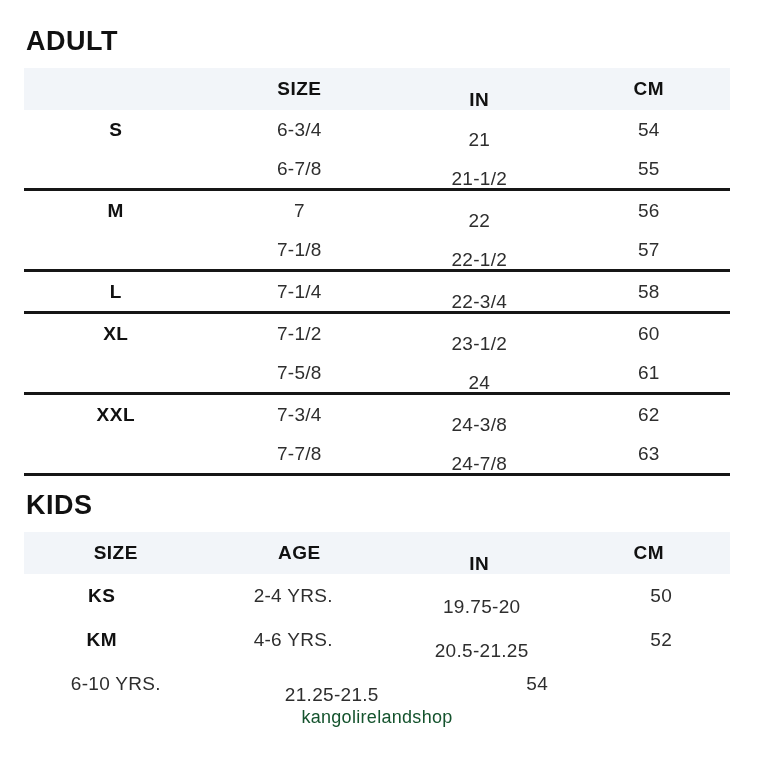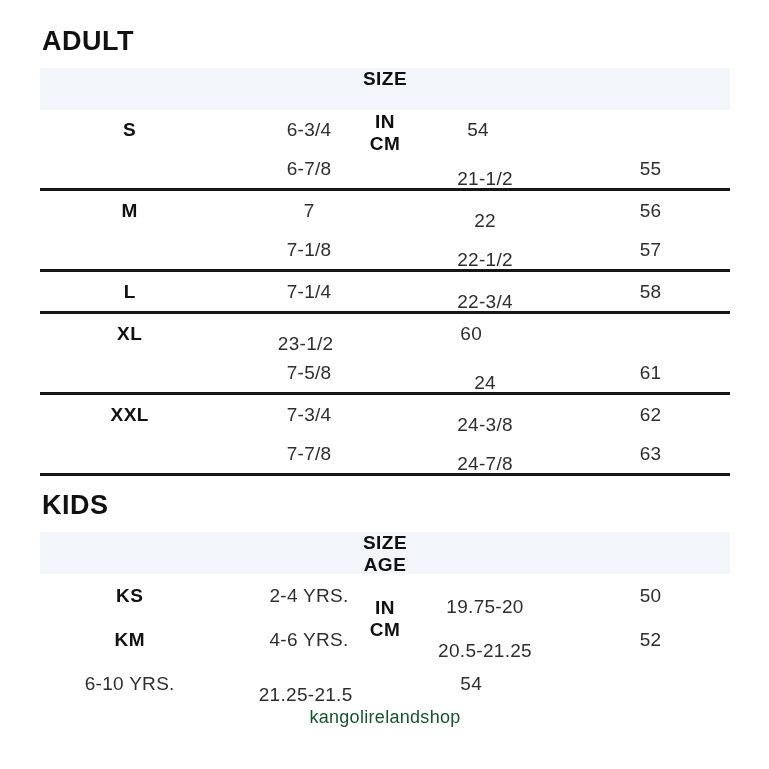--- a/index.html
+++ b/index.html
@@ -3,53 +3,53 @@
 <meta charset="utf-8">
 <style>
   html, body { margin: 0; padding: 0; }
   body {
     width: 769px; height: 769px;
     background: #ffffff;
     font-family: "Liberation Sans", sans-serif;
     color: #1f1f1f;
     overflow: hidden;
   }
-  .page { box-sizing: border-box; height: 100%; padding: 26px 39px 0 40px; }
+  .page { box-sizing: border-box; height: 100%; padding: 26px 39px 0 24px; }
 
   .sec-title {
     font-size: 27px; font-weight: 800; letter-spacing: 0.5px;
     color: #111111; margin: 0 0 11px 2px; line-height: 1.15;
   }
   .sec-title.kids { margin-top: 14px; }
 
   .table { width: 100%; }
 
   .thead {
     display: flex; align-items: center;
     height: 42px;
     background: #f2f5f9;
-    font-weight: 700; font-size: 19px; letter-spacing: 0.5px; color: #111111; flex-direction: column;
+    font-weight: 700; font-size: 19px; letter-spacing: 0.5px; color: #111111;
   }
 
   .cell { text-align: center; box-sizing: border-box; }
   .c0 { width: 26%; }
   .c1 { width: 26%; }
   .c2 { width: 25%; margin-top: 21px; }
   .c3 { width: 23%; }
 
   .row {
     display: flex; align-items: center;
     height: 39px;
     font-size: 19px; color: #2e2e2e; letter-spacing: 0.3px;
   }
   .group { border-bottom: 3px solid #161616; }
 
   .label { font-weight: 700; color: #111111; letter-spacing: 0.5px; }
 
-  .kids-table .row { height: 44px; }
+  .kids-table .row { height: 44px; gap: 36px; }
 
   .watermark {
     text-align: center;
     color: #14532d;
     font-size: 18px;
     letter-spacing: 0.3px;
     margin-top: 1px;
   }
 </style>
 </head>
@@ -64,20 +64,21 @@
       <div class="cell c0"></div>
       <div class="cell c1">SIZE</div>
       <div class="cell c2">IN</div>
       <div class="cell c3">CM</div>
     </div>
 
     <div class="group">
       <div class="row">
         <div class="cell c0 label">S</div>
         <div class="cell c1">6-3/4</div>
+        <div class="cell c2">21</div>
         <div class="cell c3">54</div>
       </div>
       <div class="row">
         <div class="cell c0 label"></div>
         <div class="cell c1">6-7/8</div>
         <div class="cell c2">21-1/2</div>
         <div class="cell c3">55</div>
       </div>
     </div>
 
@@ -101,20 +102,21 @@
         <div class="cell c0 label">L</div>
         <div class="cell c1">7-1/4</div>
         <div class="cell c2">22-3/4</div>
         <div class="cell c3">58</div>
       </div>
     </div>
 
     <div class="group">
       <div class="row">
         <div class="cell c0 label">XL</div>
+        <div class="cell c1">7-1/2</div>
         <div class="cell c2">23-1/2</div>
         <div class="cell c3">60</div>
       </div>
       <div class="row">
         <div class="cell c0 label"></div>
         <div class="cell c1">7-5/8</div>
         <div class="cell c2">24</div>
         <div class="cell c3">61</div>
       </div>
     </div>

